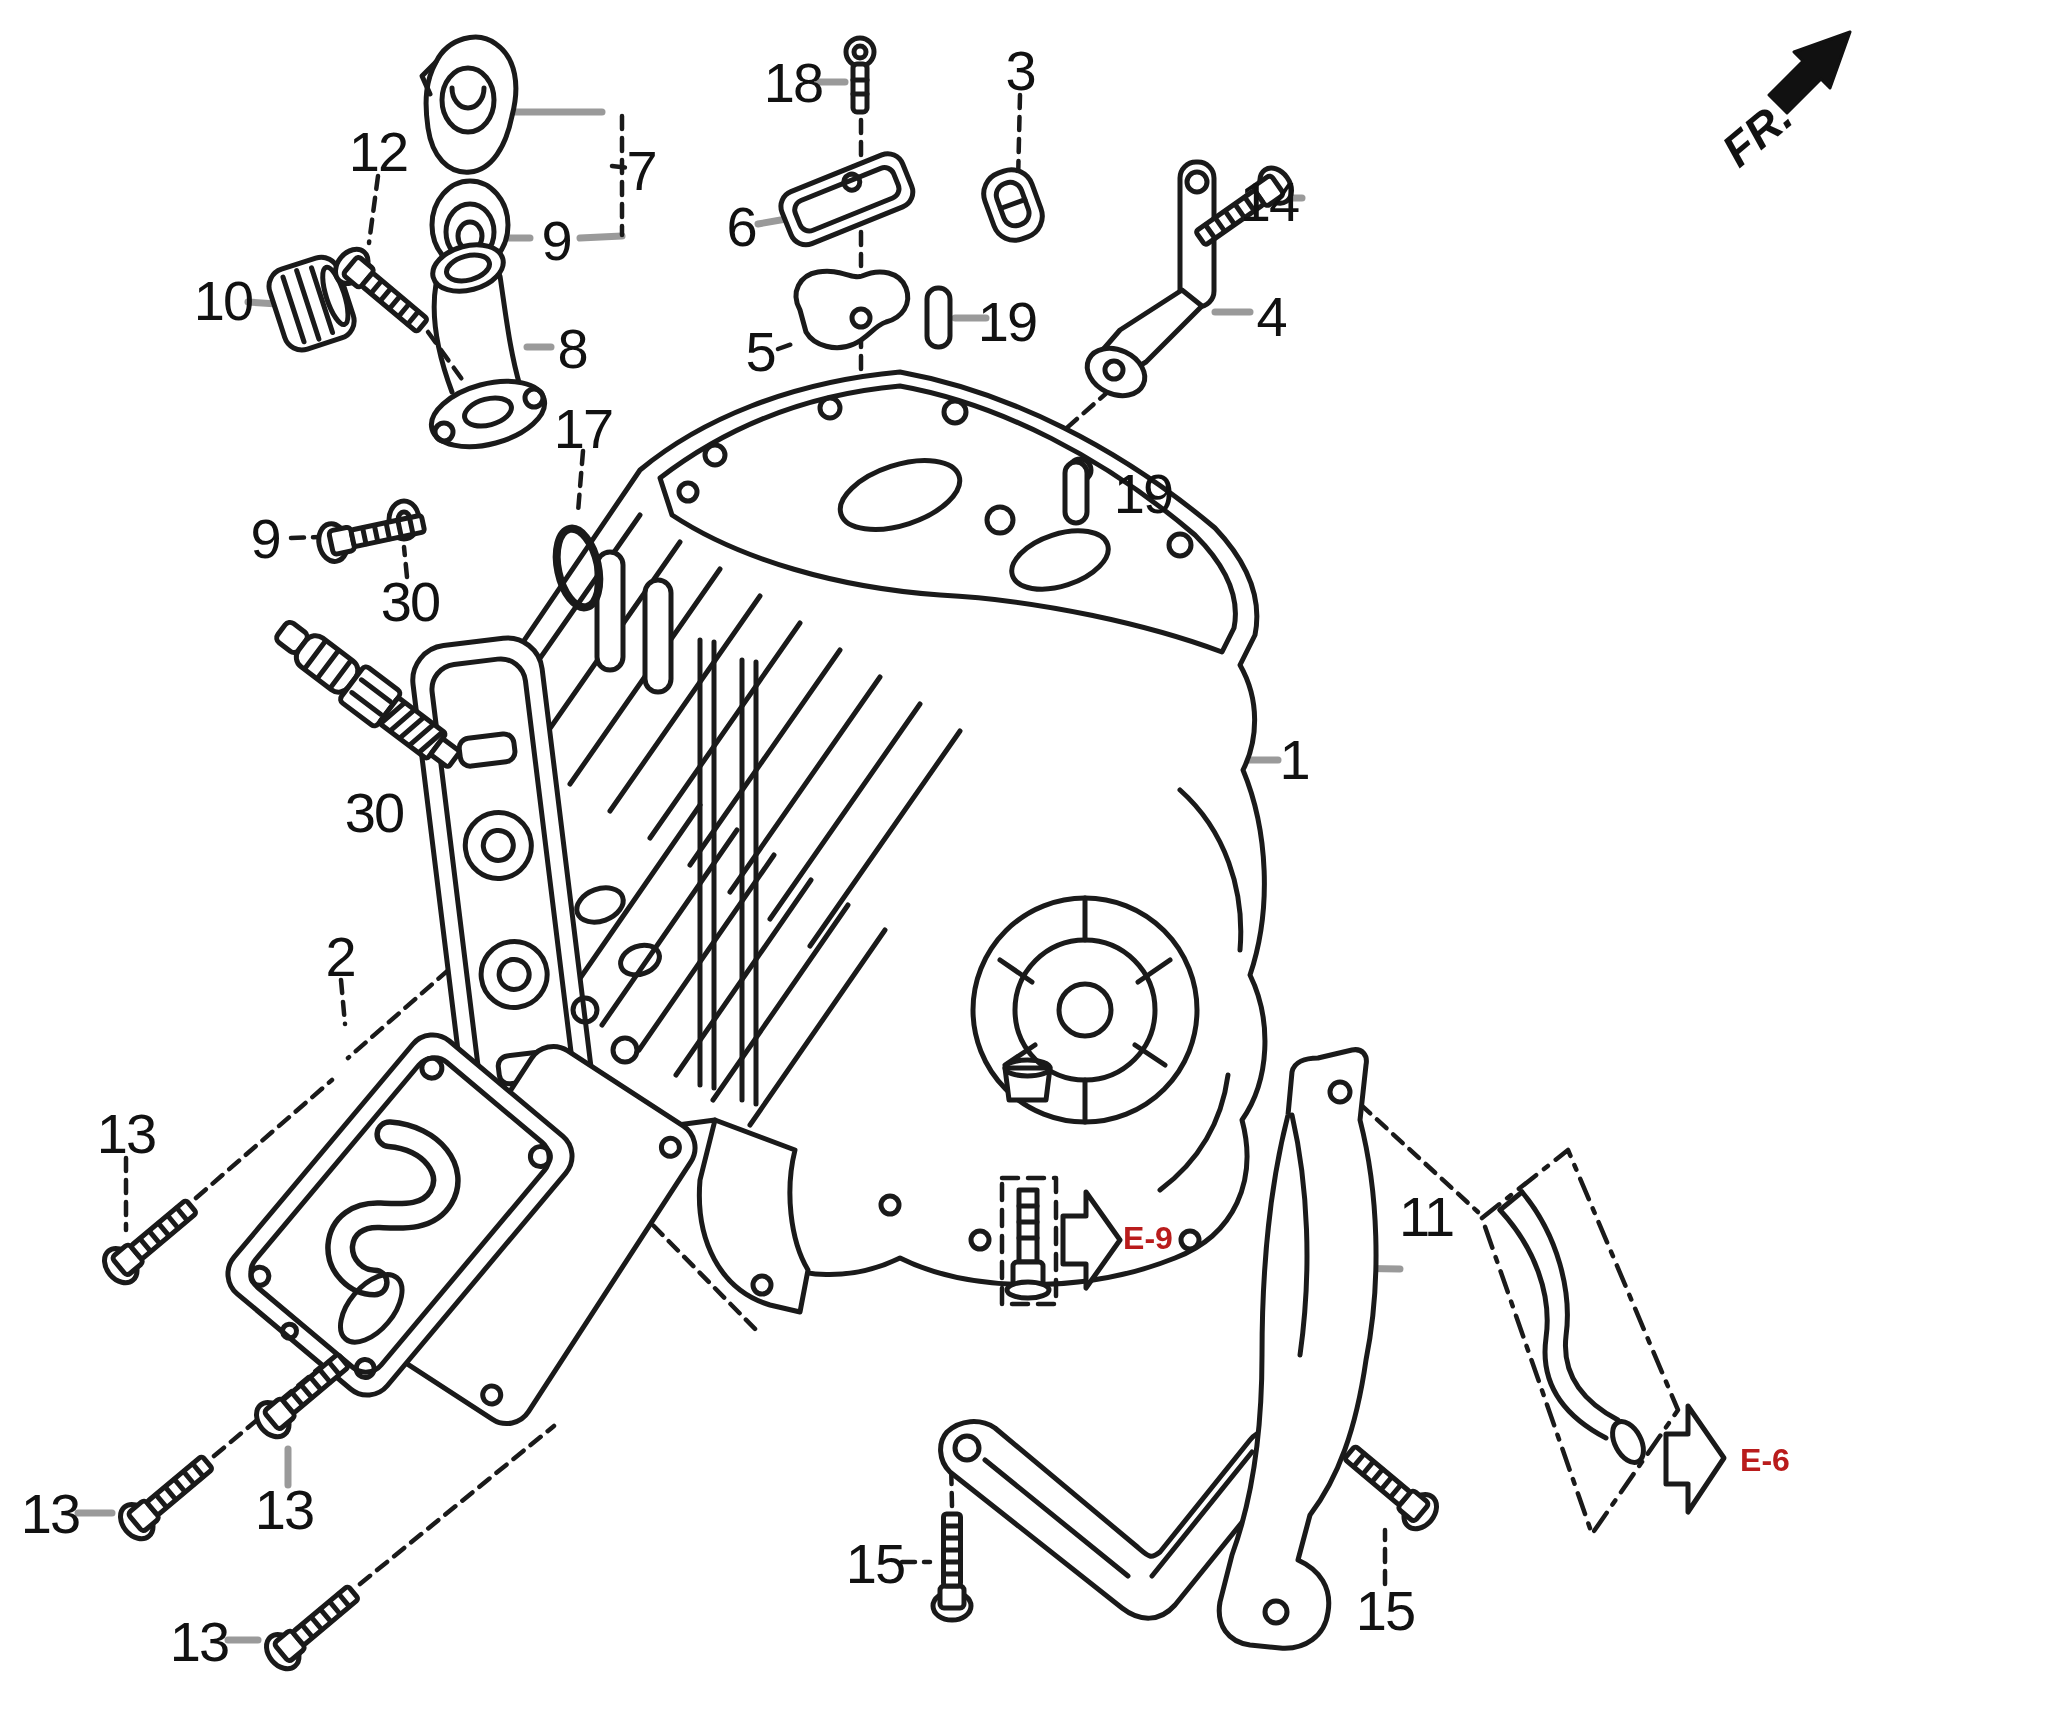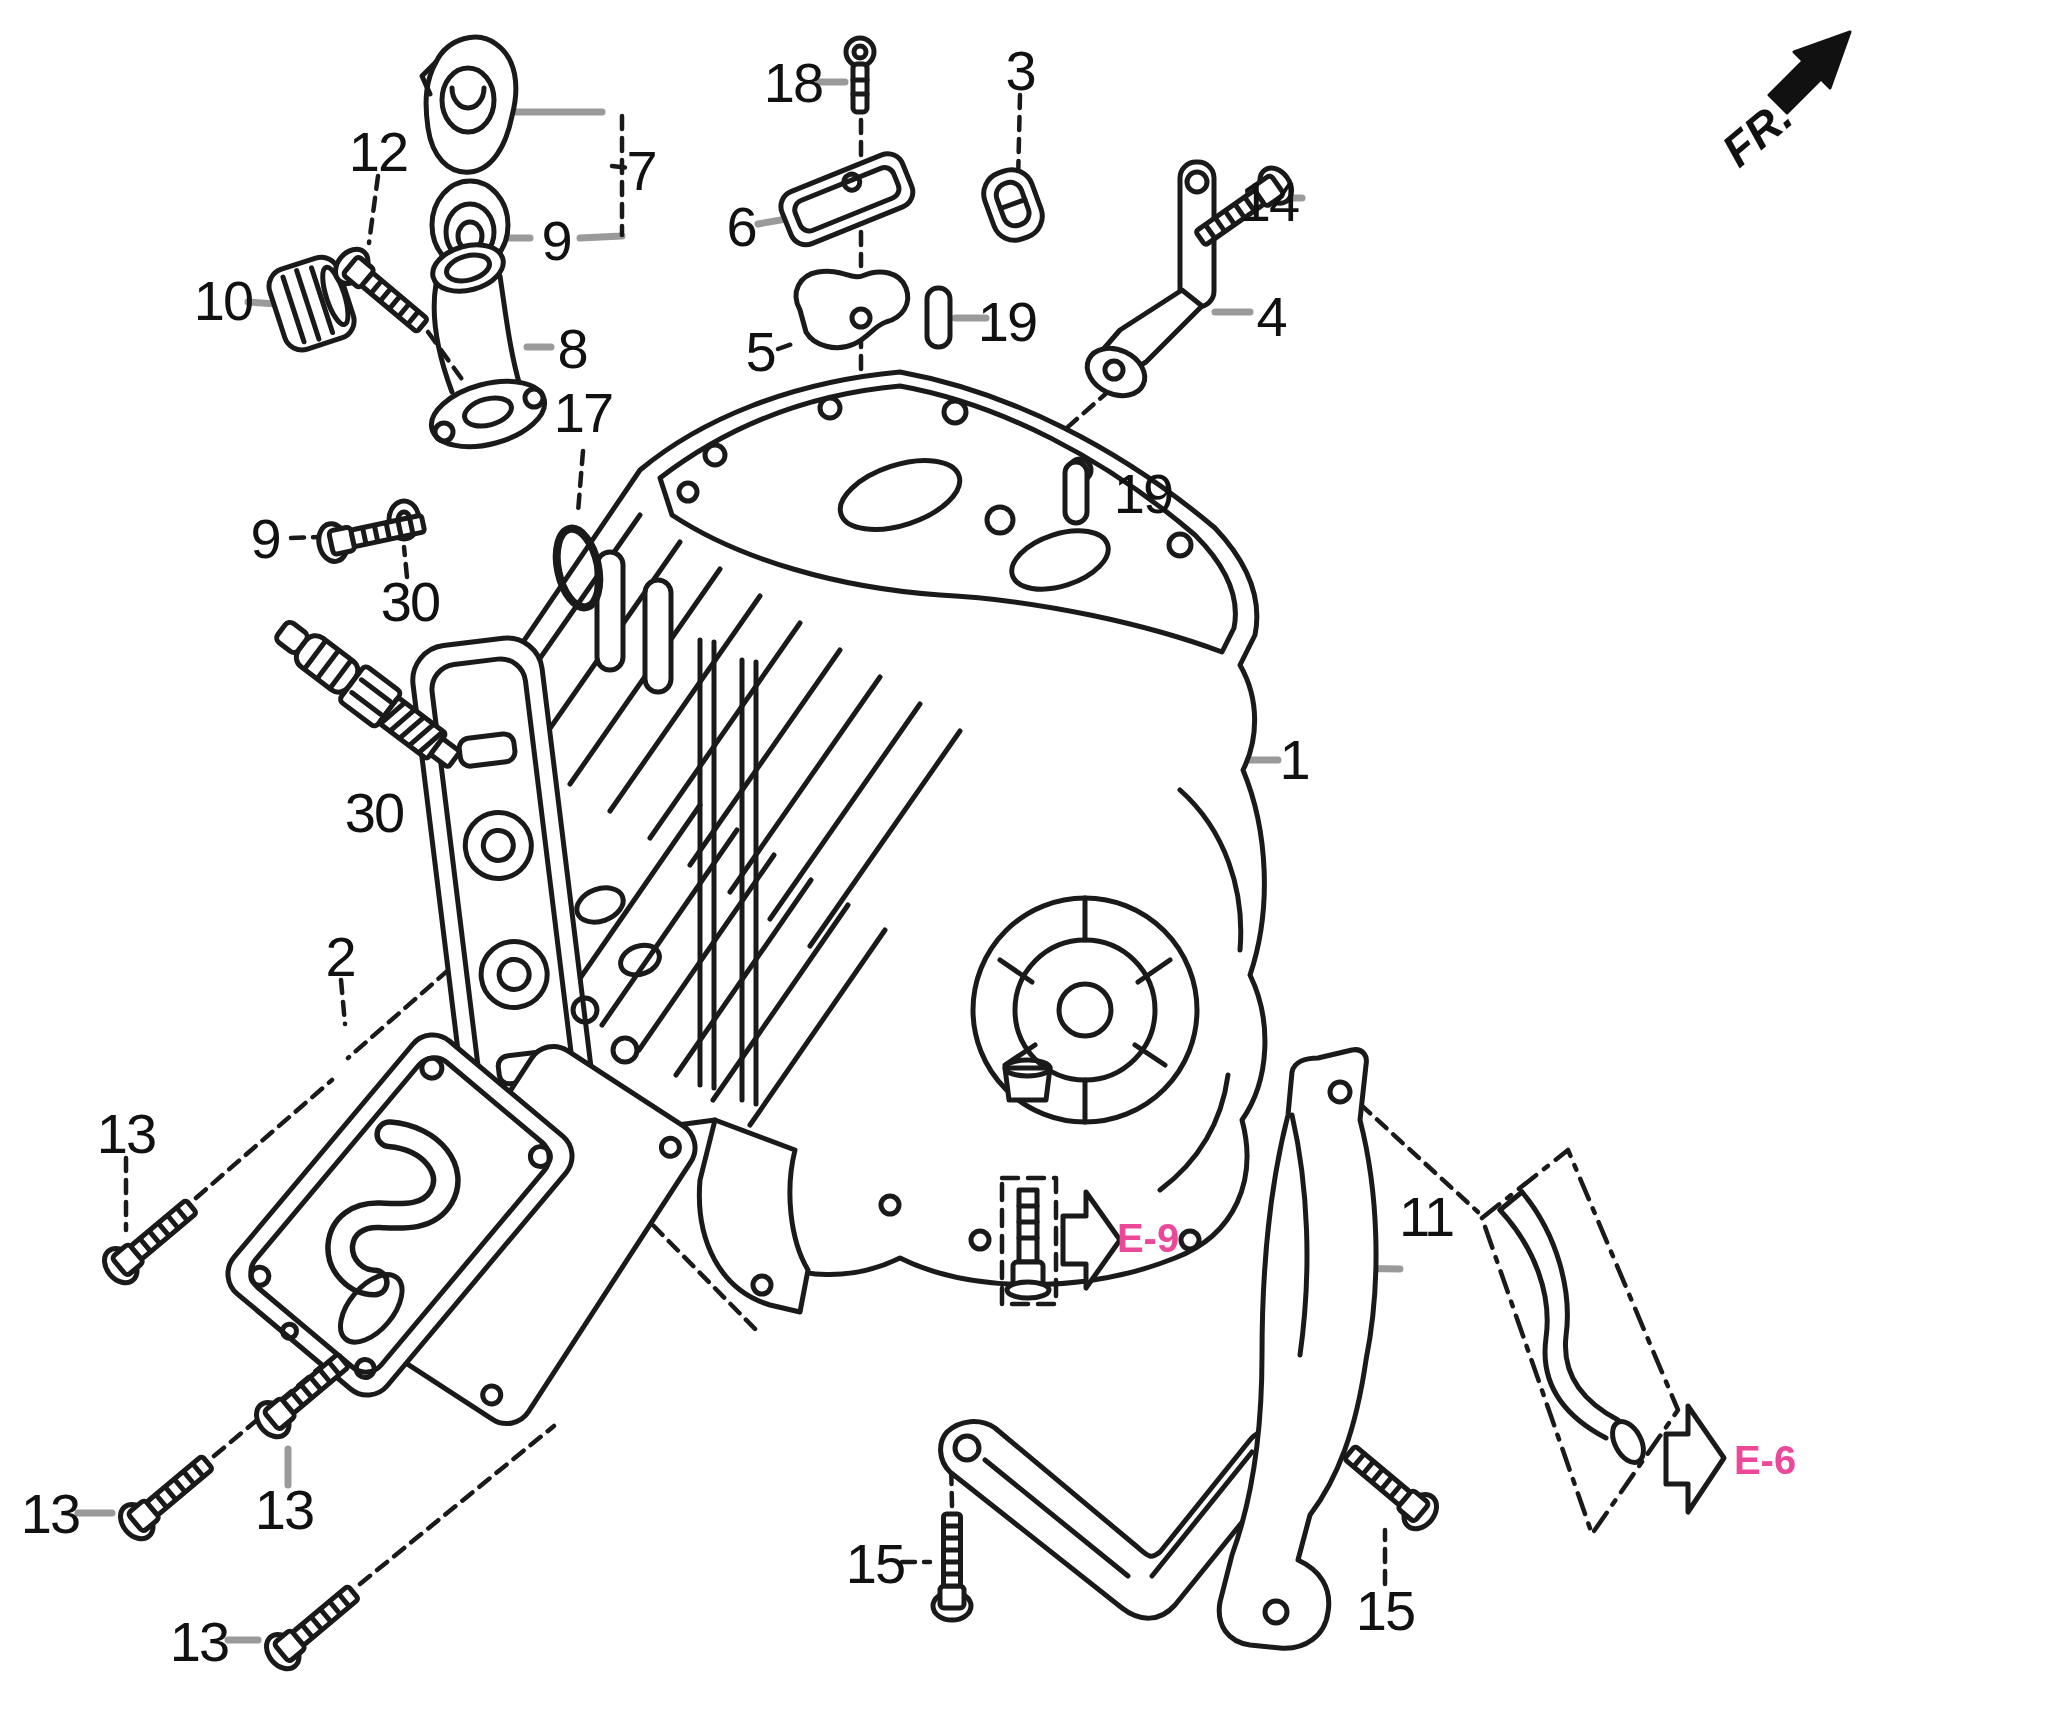--- a/index.html
+++ b/index.html
@@ -5,21 +5,21 @@
   html,body{margin:0;padding:0;background:#fff;}
   #stage{position:relative;width:2048px;height:1716px;background:#ffffff;overflow:hidden;
          font-family:"Liberation Sans",sans-serif;}
   #art{position:absolute;left:0;top:0;z-index:1;}
   .watermark{position:absolute;left:268px;top:770px;z-index:2;
              font-family:"DejaVu Sans",sans-serif;font-size:140px;letter-spacing:-4px;
              color:rgba(122,122,122,0.55);white-space:nowrap;pointer-events:none;}
   .callout{position:absolute;z-index:3;transform:translate(-50%,-50%);
            font-weight:400;font-size:56px;letter-spacing:-2px;color:#111;white-space:nowrap;}
   .eref{position:absolute;z-index:3;transform:translate(-50%,-50%);
-        font-weight:700;font-size:40px;color:#ec4899;white-space:nowrap;}
+        font-weight:700;font-size:32px;color:#b91c1c;white-space:nowrap;}
   .fr-label{position:absolute;z-index:3;transform:translate(-50%,-50%) rotate(-40deg);
             font-weight:700;font-size:46px;font-style:italic;color:#111;white-space:nowrap;}
 </style>
 </head>
 <body>
 
 <div id="stage">
 
   <svg id="art" width="2048" height="1716" viewBox="0 0 2048 1716">
     <defs>
@@ -306,21 +306,21 @@
   <div class="callout" style="left:378px;top:151px">12</div>
   <div class="callout" style="left:641px;top:170px">7</div>
   <div class="callout" style="left:1269px;top:201px">14</div>
   <div class="callout" style="left:741px;top:226px">6</div>
   <div class="callout" style="left:556px;top:240px">9</div>
   <div class="callout" style="left:223px;top:300px">10</div>
   <div class="callout" style="left:1271px;top:316px">4</div>
   <div class="callout" style="left:1007px;top:321px">19</div>
   <div class="callout" style="left:572px;top:348px">8</div>
   <div class="callout" style="left:760px;top:351px">5</div>
-  <div class="callout" style="left:583px;top:412px">17</div>
+  <div class="callout" style="left:583px;top:428px">17</div>
   <div class="callout" style="left:1143px;top:493px">19</div>
   <div class="callout" style="left:265px;top:538px">9</div>
   <div class="callout" style="left:410px;top:601px">30</div>
   <div class="callout" style="left:1294px;top:759px">1</div>
   <div class="callout" style="left:374px;top:812px">30</div>
   <div class="callout" style="left:340px;top:956px">2</div>
   <div class="callout" style="left:126px;top:1133px">13</div>
   <div class="callout" style="left:1426px;top:1216px">11</div>
   <div class="callout" style="left:50px;top:1513px">13</div>
   <div class="callout" style="left:284px;top:1509px">13</div>

